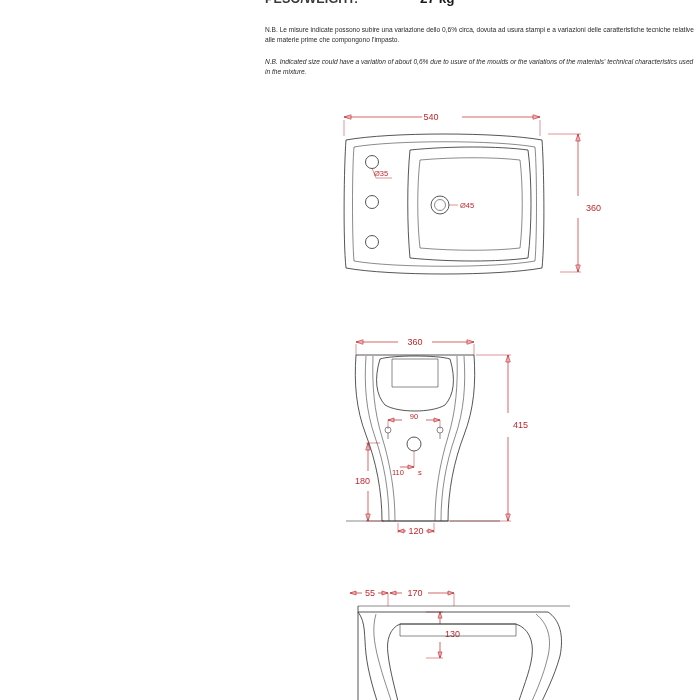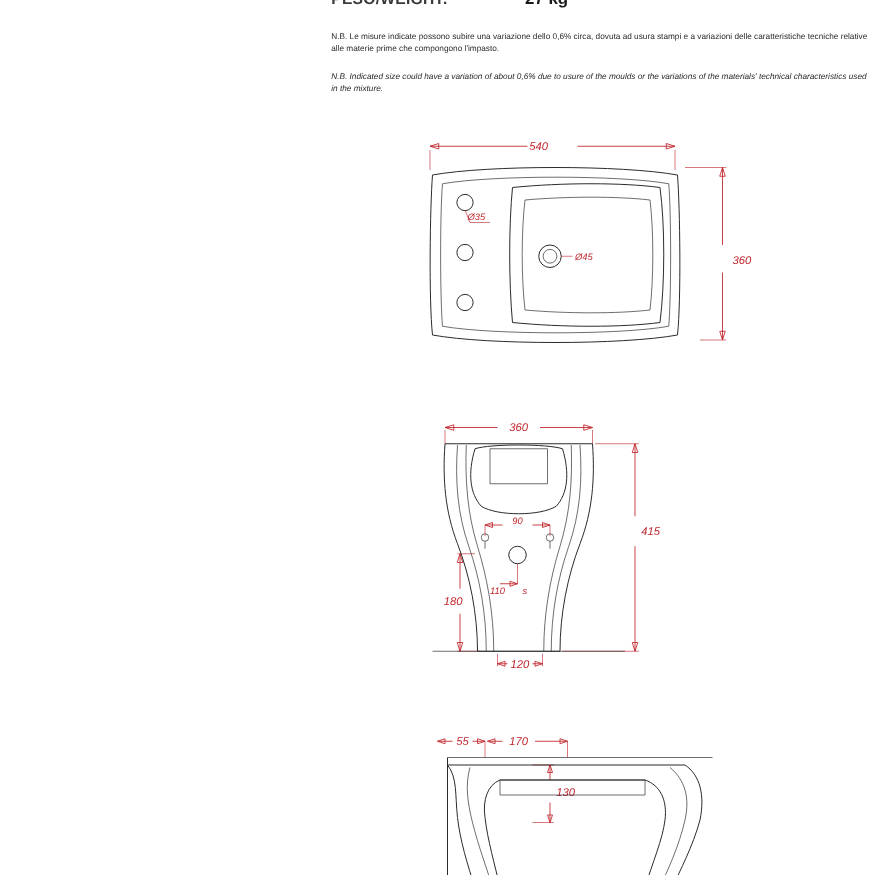--- a/index.html
+++ b/index.html
@@ -61,21 +61,20 @@
   }
   .note-en {
     left: 265px;
     top: 57px;
     font-style: italic;
   }
 
   
   .dwg {
     position: absolute;
-    font-style: italic;
   }
   svg { display: block; overflow: visible; }
 
   .dim-text {
     font-family: "Liberation Sans", sans-serif;
     fill: #c1272d;
     font-size: 9px;
   }
   .dim-text-sm {
     font-family: "Liberation Sans", sans-serif;

